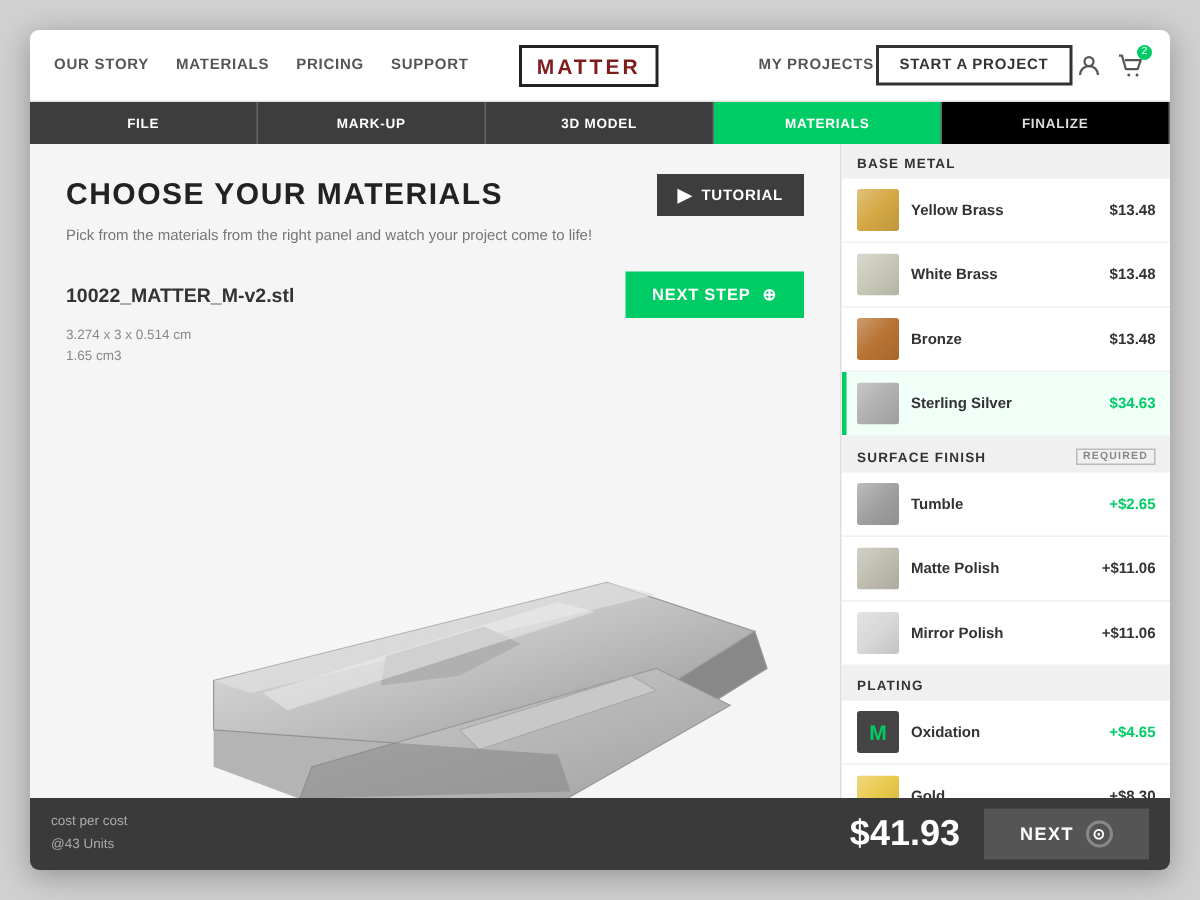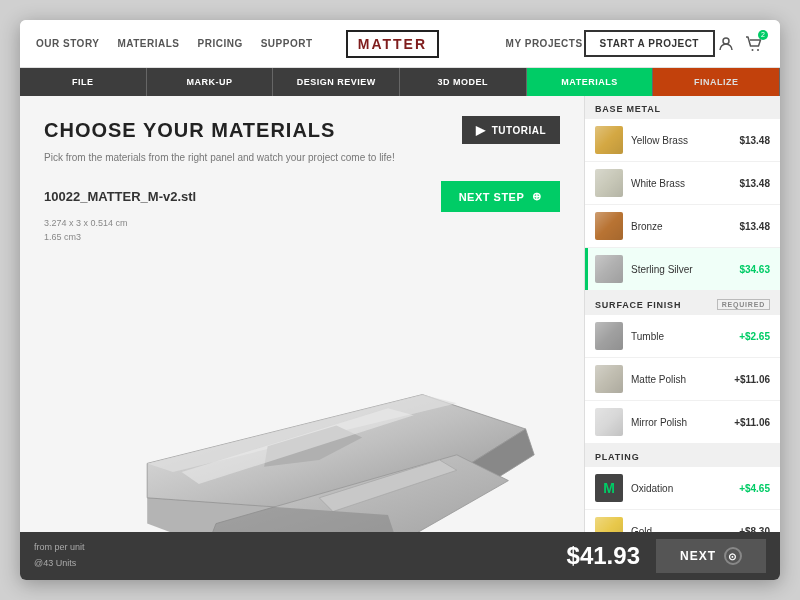--- a/index.html
+++ b/index.html
@@ -133,21 +133,21 @@
     }
     .progress-step.active {
       background: #3d3d3d;
       color: #fff;
     }
     .progress-step.current {
       background: #00cc66;
       color: #fff;
     }
     .progress-step.next {
-      background: #c2410c;
+      background: #000000;
       color: #ddd;
     }
     
     .main-content {
       display: flex;
       flex: 1;
       overflow: hidden;
     }
     
     .left-panel {
@@ -224,21 +224,21 @@
     }
     .model-viewport {
       flex: 1;
       display: flex;
       align-items: center;
       justify-content: center;
       position: relative;
     }
     
     .right-panel {
-      width: 196px;
+      width: 220px;
       background: #fff;
       border-left: 1px solid #ddd;
       overflow-y: auto;
       flex-shrink: 0;
       display: flex;
       flex-direction: column;
     }
     .materials-list {
       flex: 1;
       overflow-y: auto;
@@ -285,21 +285,21 @@
       width: 28px;
       height: 28px;
       border-radius: 2px;
       margin-right: 8px;
       flex-shrink: 0;
     }
     .material-name {
       font-size: 10px;
       color: #333;
       flex: 1;
-      font-weight: 400;
+      font-weight: 700;
     }
     .material-price {
       font-size: 10px;
       font-weight: 700;
       color: #333;
     }
     .material-price.highlight {
       color: #00cc66;
     }
     
@@ -398,21 +398,20 @@
           <div class="cart-badge">2</div>
         </div>
       </div>
     </div>
   </div>
 
   <div class="progress-bar">
 
   <div class="progress-step active">FILE</div>
       <div class="progress-step active">MARK-UP</div>
-      <div class="progress-step active">DESIGN REVIEW</div>
       <div class="progress-step active">3D MODEL</div>
       <div class="progress-step current">MATERIALS</div>
       <div class="progress-step next">FINALIZE</div>
     </div>
 
   <div class="main-content">
 
     <div class="left-panel">
       <div class="panel-header">
         <h1 class="page-title">CHOOSE YOUR MATERIALS</h1>
@@ -531,21 +530,21 @@
             <span class="material-name">Gold</span>
             <span class="material-price">+$8.30</span>
           </div>
         </div>
     </div>
 
   </div>
 
   <div class="bottom-bar">
     <div class="cost-info">
-      <span class="cost-label">from per unit</span>
+      <span class="cost-label">cost per cost</span>
       <span class="cost-units">@43 Units</span>
     </div>
     <span class="total-price">$41.93</span>
     <button class="next-btn">
       <span>NEXT</span>
       <span class="next-btn-icon">⊙</span>
     </button>
   </div>
 
 </div>

